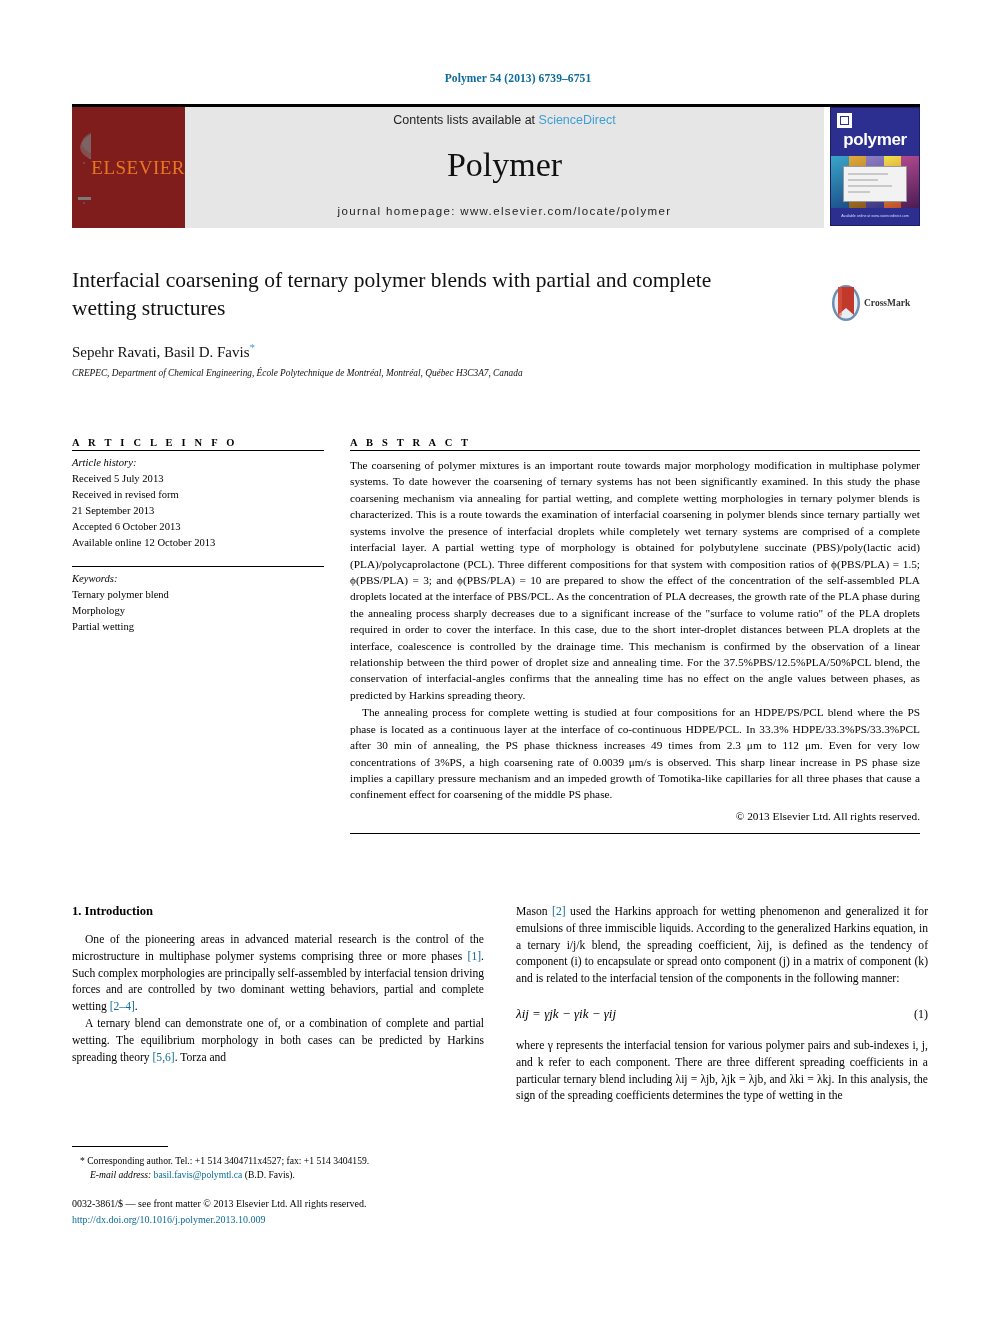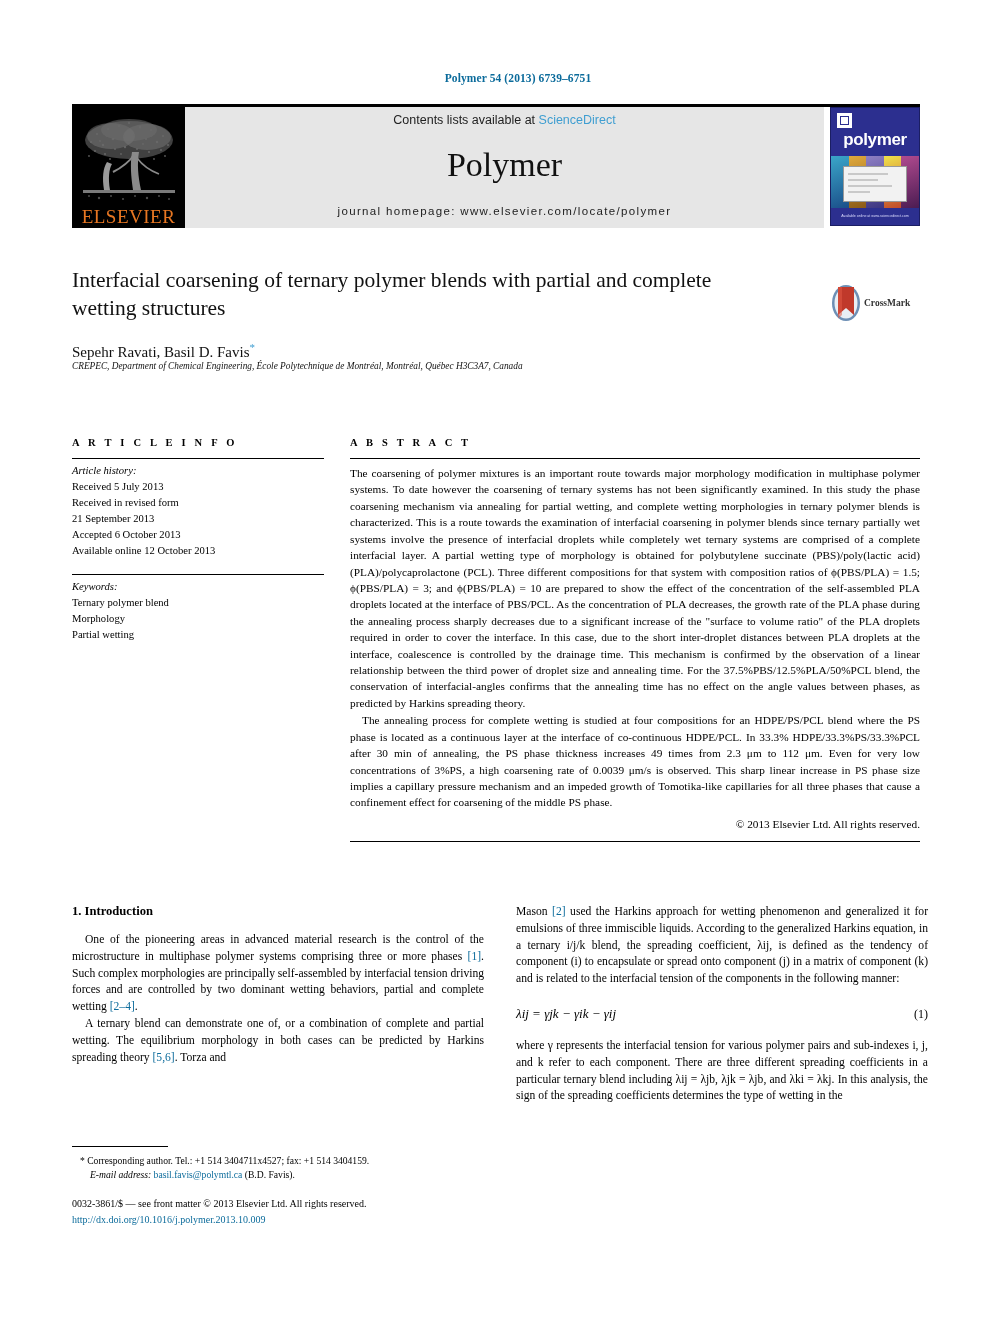--- a/index.html
+++ b/index.html
@@ -25,22 +25,22 @@
     padding-left:44px;
   }
 
   
   .masthead{
     position:absolute;left:72px;top:104px;width:848px;
     border-top:3px solid #000;
   }
   .mast-inner{display:flex;height:121px;}
   .mast-left{
-    width:113px;flex:0 0 113px;background:#000000;
-    display:flex;flex-direction:column;align-items:center;justify-content:flex-end;
+    width:113px;flex:0 0 113px;background:#7f1d1d;
+    display:flex;flex-direction:row;align-items:center;justify-content:flex-end;
     padding-bottom:2px;box-sizing:border-box;
   }
   .tree-wrap{width:103px;height:92px;overflow:hidden;}
   .elsevier-word{
     font-family:"Liberation Serif",serif;
     color:#E87722;font-size:19px;font-weight:normal;letter-spacing:0.5px;
     line-height:1;margin-top:1px;
   }
   .mast-mid{
     flex:1;background:#e6e6e6;
@@ -105,41 +105,41 @@
     font-size:21.5px;line-height:1.32;color:#111;font-weight:normal;
     width:690px;margin:0;
   }
   .authors{
     font-family:"Liberation Serif",serif;
     font-size:15px;margin-top:18px;color:#111;
   }
   .authors sup{color:#3f9ed1;font-size:11px;}
   .affil{
     font-family:"Liberation Serif",serif;
-    font-style:italic;font-size:9.3px;color:#111;
+    font-style:italic;font-size:9.3px;margin-top:7px;color:#111;
   }
   .crossmark{
     position:absolute;right:0;top:14px;width:92px;height:46px;
     display:flex;align-items:center;
   }
   .cm-badge{
     width:36px;height:40px;position:relative;
   }
   .cm-text{
     font-family:"Liberation Serif",serif;font-size:9.5px;font-weight:bold;color:#333;
   }
 
   
   .infoabs{position:absolute;left:72px;top:437px;width:848px;display:flex;gap:26px;}
   .col-info{width:252px;flex:0 0 252px;}
   .col-abs{flex:1;}
   .sec-head{
     font-family:"Liberation Serif",serif;
     font-size:10.5px;font-weight:bold;letter-spacing:3.2px;color:#000;
-    margin-bottom:10px;
+    margin-bottom:2px;
   }
   .rule{border-top:1.6px solid #000;}
   .rule-thin{border-top:1.1px solid #000;}
   .info-block{font-family:"Liberation Serif",serif;font-size:10.6px;line-height:1.52;padding-top:4px;}
   .info-block .it{font-style:italic;}
   .info-gap{height:14px;}
   .abs-body{
     font-family:"Liberation Serif",serif;
     font-size:11.3px;line-height:1.455;text-align:justify;padding-top:6px;
   }

